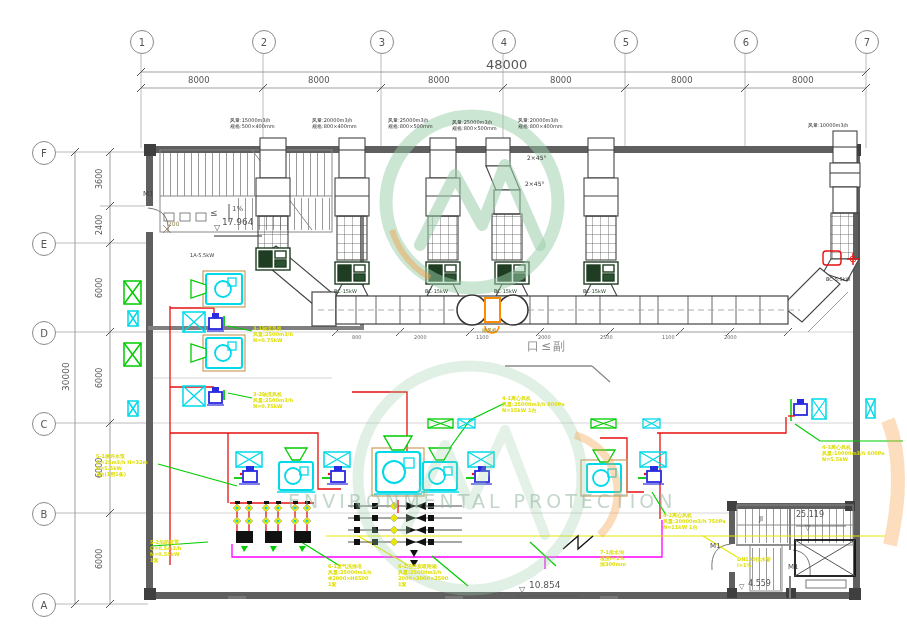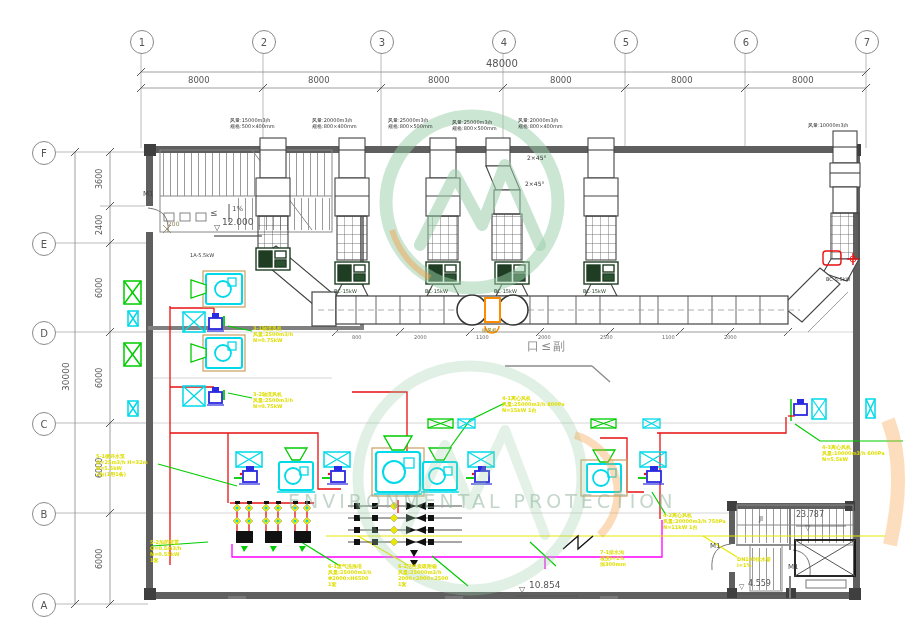--- a/index.html
+++ b/index.html
@@ -592,21 +592,21 @@
   <div class="bub" style="left:734px;top:30px">6</div>
   <div class="bub" style="left:855px;top:30px">7</div>
 
   <div class="bub" style="left:32px;top:141px">F</div>
   <div class="bub" style="left:32px;top:232px">E</div>
   <div class="bub" style="left:32px;top:321px">D</div>
   <div class="bub" style="left:32px;top:412px">C</div>
   <div class="bub" style="left:32px;top:502px">B</div>
   <div class="bub" style="left:32px;top:593px">A</div>
 
-  <div class="t" style="left:486px;top:58px;font-size:10px">48000</div>
+  <div class="t" style="left:486px;top:58px;font-size:13px">48000</div>
   <div class="t" style="left:188px;top:76px;font-size:8.5px">8000</div>
   <div class="t" style="left:308px;top:76px;font-size:8.5px">8000</div>
   <div class="t" style="left:428px;top:76px;font-size:8.5px">8000</div>
   <div class="t" style="left:550px;top:76px;font-size:8.5px">8000</div>
   <div class="t" style="left:671px;top:76px;font-size:8.5px">8000</div>
   <div class="t" style="left:792px;top:76px;font-size:8.5px">8000</div>
   <div class="t rot" style="left:62px;top:391px;font-size:9px">30000</div>
   <div class="t rot" style="left:96px;top:189px;font-size:8px">3600</div>
   <div class="t rot" style="left:96px;top:235px;font-size:8px">2400</div>
   <div class="t rot" style="left:96px;top:298px;font-size:8px">6000</div>
@@ -650,25 +650,25 @@
   <div class="t" style="left:482px;top:328px;font-size:5px;color:#8a7a00">排风机</div>
 
   <div class="dim" style="left:352px;top:334px">800</div>
   <div class="dim" style="left:414px;top:334px">2000</div>
   <div class="dim" style="left:476px;top:334px">1100</div>
   <div class="dim" style="left:538px;top:334px">2000</div>
   <div class="dim" style="left:600px;top:334px">2500</div>
   <div class="dim" style="left:662px;top:334px">1100</div>
   <div class="dim" style="left:724px;top:334px">2000</div>
 
-  <div class="t" style="left:222px;top:218px;font-size:9px">12.000</div>
+  <div class="t" style="left:222px;top:218px;font-size:9px">17.964</div>
   <div class="t" style="left:214px;top:224px;font-size:8px">▽</div>
   <div class="t" style="left:529px;top:581px;font-size:9px">10.854</div>
   <div class="t" style="left:519px;top:586px;font-size:8px">▽</div>
-  <div class="t" style="left:796px;top:511px;font-size:8px">23.787</div>
+  <div class="t" style="left:796px;top:511px;font-size:8px">25.119</div>
   <div class="t" style="left:805px;top:525px;font-size:7px">▽</div>
   <div class="t" style="left:748px;top:580px;font-size:8px">4.559</div>
   <div class="t" style="left:739px;top:584px;font-size:7px">▽</div>
 
   <div class="t" style="left:143px;top:191px;font-size:7px;color:#444">M1</div>
   <div class="t" style="left:710px;top:543px;font-size:7px;color:#444">M1</div>
   <div class="t" style="left:788px;top:564px;font-size:7px;color:#444">M1</div>
   <div class="t" style="left:759px;top:516px;font-size:7px;color:#444">JI</div>
   <div class="t" style="left:232px;top:206px;font-size:7px">1%</div>
   <div class="t" style="left:168px;top:221px;font-size:6px;color:#8a7a50">200</div>

